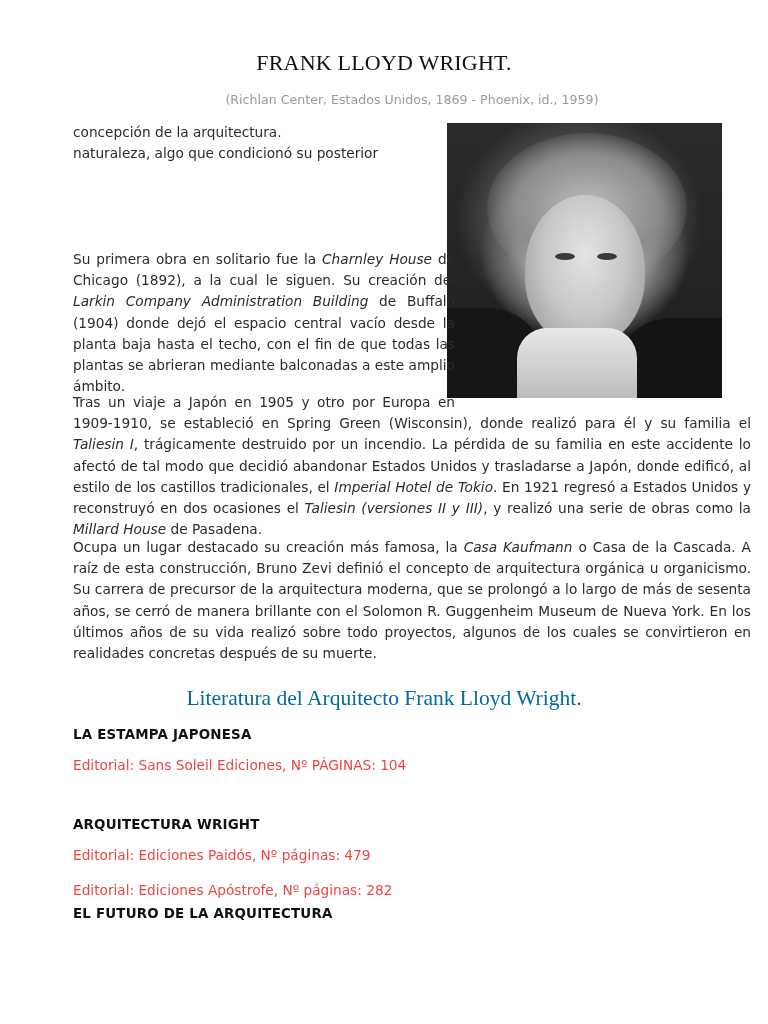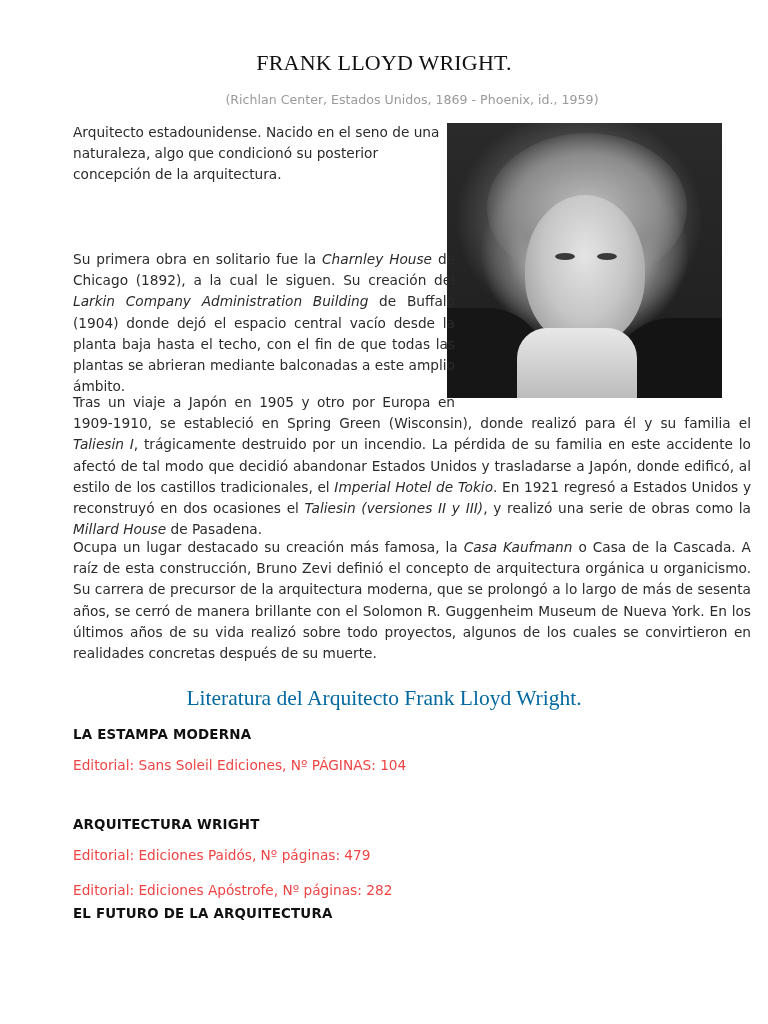--- a/index.html
+++ b/index.html
@@ -50,33 +50,32 @@
   <div class="hair"></div>
   <div class="face"></div>
   <div class="eye" style="left:108px;"></div>
   <div class="eye" style="left:150px;"></div>
   <div class="coat-l"></div>
   <div class="coat-r"></div>
   <div class="collar"></div>
 </div>
 
 <div id="intro" class="sans body-text">
-  <span style="display:block">Arquitecto estadounidense. Nacido en el seno de una</span>
+  <span style="display:block">concepción de la arquitectura.</span>
   <span style="display:block">naturaleza, algo que condicionó su posterior</span>
-  <span style="display:block">concepción de la arquitectura.</span>
 </div>
 
 <p id="p-first" class="sans body-text"><span>Su primera obra en solitario fue la </span><em>Charnley House</em><span> de Chicago (1892), a la cual le siguen. Su creación del </span><em>Larkin Company Administration Building</em><span> de Buffalo (1904) donde dejó el espacio central vacío desde la planta baja hasta el techo, con el fin de que todas las plantas se abrieran mediante balconadas a este amplio ámbito.</span></p>
 
 <p id="p-rest" class="sans body-text"><span class="first-line">Tras un viaje a Japón en 1905 y otro por Europa en</span><span>1909-1910, se estableció en Spring Green (Wisconsin), donde realizó para él y su familia el </span><em>Taliesin I</em><span>, trágicamente destruido por un incendio. La pérdida de su familia en este accidente lo afectó de tal modo que decidió abandonar Estados Unidos y trasladarse a Japón, donde edificó, al estilo de los castillos tradicionales, el </span><em>Imperial Hotel de Tokio</em><span>. En 1921 regresó a Estados Unidos y reconstruyó en dos ocasiones el </span><em>Taliesin (versiones II y III)</em><span>, y realizó una serie de obras como la </span><em>Millard House</em><span> de Pasadena.</span></p>
 
 <p id="p-famous" class="sans body-text"><span>Ocupa un lugar destacado su creación más famosa, la </span><em>Casa Kaufmann</em><span> o Casa de la Cascada. A raíz de esta construcción, Bruno Zevi definió el concepto de arquitectura orgánica u organicismo. Su carrera de precursor de la arquitectura moderna, que se prolongó a lo largo de más de sesenta años, se cerró de manera brillante con el Solomon R. Guggenheim Museum de Nueva York. En los últimos años de su vida realizó sobre todo proyectos, algunos de los cuales se convirtieron en realidades concretas después de su muerte.</span></p>
 
 <h2 id="lit-title" class="serif" style="margin:0;font-weight:normal;">Literatura del Arquitecto Frank Lloyd Wright.</h2>
 
-<div class="book-title sans" style="top:727px;">LA ESTAMPA MODERNA</div>
+<div class="book-title sans" style="top:727px;">LA ESTAMPA JAPONESA</div>
 <div class="book-info sans" style="top:757px;">Editorial: Sans Soleil Ediciones,  Nº PÁGINAS: 104</div>
 
 <div class="book-title sans" style="top:817px;">ARQUITECTURA WRIGHT</div>
 <div class="book-info sans" style="top:847px;">Editorial: Ediciones Paidós,  Nº páginas: 479</div>
 
 <div class="book-title sans" style="top:906px;">EL FUTURO DE LA ARQUITECTURA</div>
 <div class="book-info sans" style="top:882px;text-align:right;">Editorial: Ediciones Apóstrofe,  Nº páginas: 282</div>
 
 </body></html>

